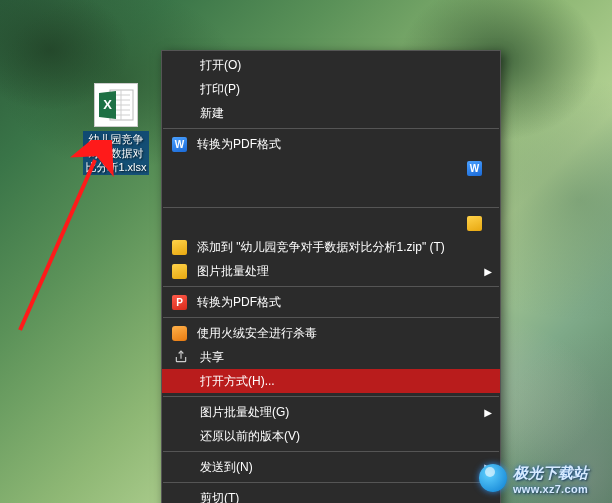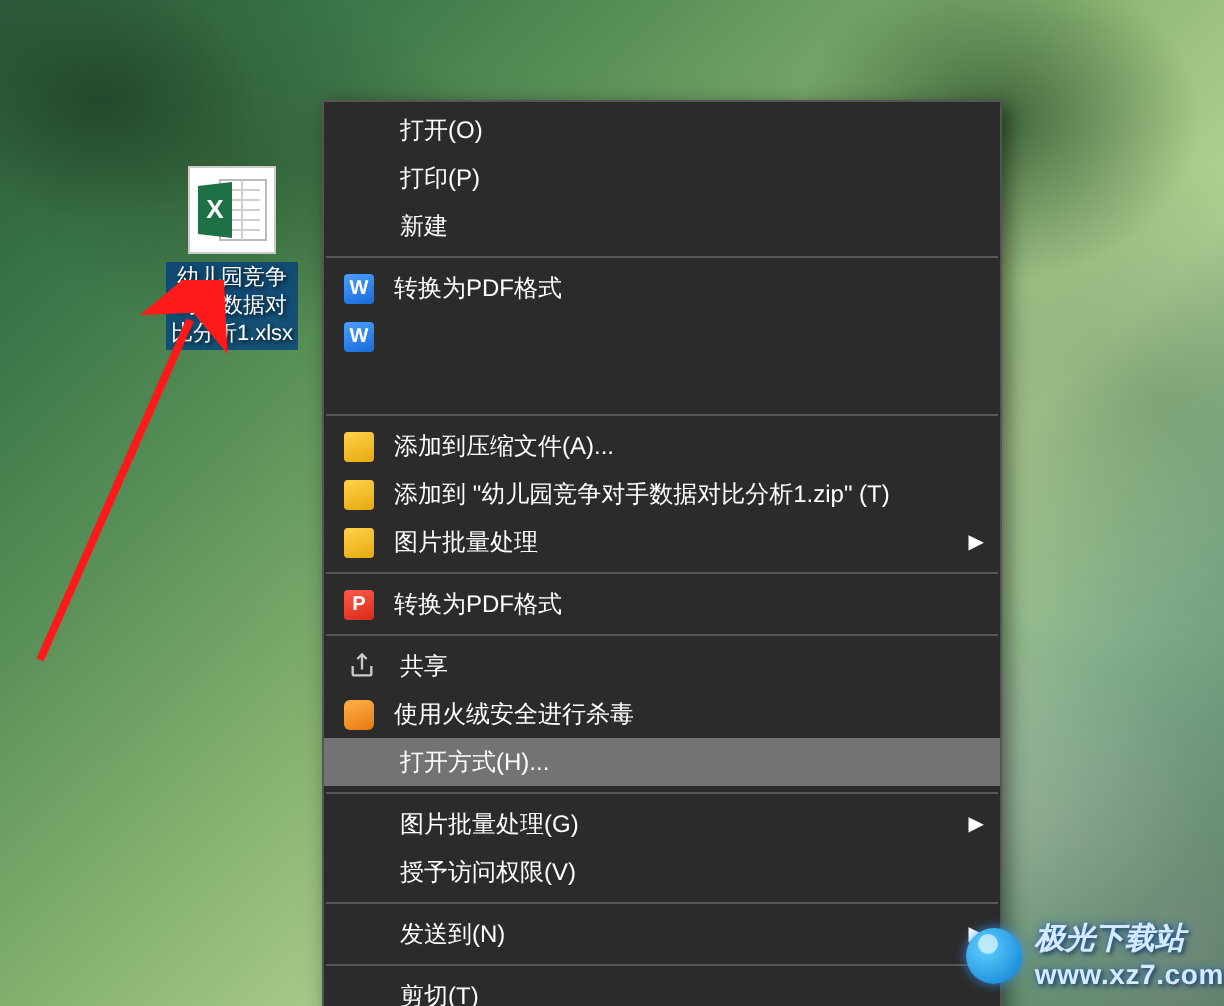--- a/index.html
+++ b/index.html
@@ -84,22 +84,23 @@
       z-index: 5;
       padding: 2px 0;
     }
     .menu-item {
       display: flex;
       align-items: center;
       padding: 4px 8px 4px 10px;
       height: 24px;
       cursor: pointer;
       position: relative;
-    }
-    .menu-item.highlighted { background: #737373; }
+      justify-content: flex-end;
+    }
+    .menu-item.highlighted { background: #b91c1c; }
     .menu-icon {
       width: 18px;
       height: 18px;
       margin-right: 10px;
       display: flex;
       align-items: center;
       justify-content: center;
       flex-shrink: 0;
     }
     .menu-label { flex: 1; font-size: 12px; color: #fff; }
@@ -110,23 +111,23 @@
       text-align: right;
     }
     .menu-separator {
       height: 1px;
       background: #555;
       margin: 3px 1px;
     }
     .watermark {
       position: absolute;
       bottom: 8px;
-      right: 0;
-      display: flex;
-      align-items: center;
+      right: 24px;
+      display: flex;
+      align-items: flex-start;
       gap: 6px;
       z-index: 10;
       color: #d5eaff;
       font-size: 15px;
       font-style: italic;
       font-weight: bold;
       text-shadow: 0 0 4px rgba(30,100,200,0.9), 1px 1px 2px rgba(0,0,0,0.6);
     }
     .wm-logo {
       width: 28px; height: 28px;
@@ -136,21 +137,21 @@
       position: relative;
     }
     .wm-logo::after {
       content:"";
       position:absolute;
       top:3px; left:6px;
       width:10px; height:10px;
       border-radius:50%;
       background: rgba(255,255,255,0.6);
     }
-    .wm-url { font-size: 14px; font-style: normal; letter-spacing: 0.3px; }
+    .wm-url { font-size: 11px; font-style: normal; letter-spacing: 0.3px; }
     .ic-blue { background: linear-gradient(160deg,#4aa0ff,#1a6ad8); border-radius:2px; }
     .ic-yellow { background: linear-gradient(160deg,#ffd24a,#e8a810); border-radius:2px; }
     .ic-red { background: linear-gradient(160deg,#ff5a4a,#d82a1a); border-radius:2px; }
     .ic-share { color:#ccc; font-size:14px; }
     .ic-letter { width:15px; height:15px; font-size:10px; color:#fff; font-weight:bold; display:flex; align-items:center; justify-content:center; }
   </style>
 </head>
 <body>
 
 <div class="desktop">
@@ -212,64 +213,63 @@
     </div>
     <div class="menu-item">
       <span class="menu-icon ic-blue ic-letter">W</span>
     </div>
     <div class="menu-item">
       <span class="menu-icon"></span>
     </div>
     <div class="menu-separator"></div>
     <div class="menu-item">
       <span class="menu-icon ic-yellow" style="width:15px;height:15px;"></span>
-      <span class="menu-label">添加到压缩文件(A)...</span>
     </div>
     <div class="menu-item">
       <span class="menu-icon ic-yellow" style="width:15px;height:15px;"></span>
       <span class="menu-label">添加到 "幼儿园竞争对手数据对比分析1.zip" (T)</span>
     </div>
     <div class="menu-item">
       <span class="menu-icon ic-yellow" style="width:15px;height:15px;"></span>
       <span class="menu-label">图片批量处理</span>
       <span class="menu-arrow">▶</span>
     </div>
     <div class="menu-separator"></div>
     <div class="menu-item">
       <span class="menu-icon ic-red ic-letter">P</span>
       <span class="menu-label">转换为PDF格式</span>
     </div>
     <div class="menu-separator"></div>
+    <div class="menu-item">
+      <span class="menu-icon" style="width:15px;height:15px;background:linear-gradient(160deg,#ffb14a,#e87a10);border-radius:3px;"></span>
+      <span class="menu-label">使用火绒安全进行杀毒</span>
+    </div>
     <div class="menu-item">
       <span class="menu-icon ic-share">
         <svg width="14" height="14" viewBox="0 0 24 24" fill="none" stroke="#ccc" stroke-width="2">
           <path d="M4 12v7a1 1 0 001 1h14a1 1 0 001-1v-7"></path>
             <path d="M16 6l-4-4-4 4"></path>
             <path d="M12 2v13"></path>
         </svg>
       </span>
       <span class="menu-label">共享</span>
     </div>
-    <div class="menu-item">
-      <span class="menu-icon" style="width:15px;height:15px;background:linear-gradient(160deg,#ffb14a,#e87a10);border-radius:3px;"></span>
-      <span class="menu-label">使用火绒安全进行杀毒</span>
-    </div>
     <div class="menu-item highlighted">
       <span class="menu-icon"></span>
       <span class="menu-label">打开方式(H)...</span>
     </div>
     <div class="menu-separator"></div>
     <div class="menu-item">
       <span class="menu-icon"></span>
       <span class="menu-label">图片批量处理(G)</span>
       <span class="menu-arrow">▶</span>
     </div>
     <div class="menu-item">
       <span class="menu-icon"></span>
-      <span class="menu-label">授予访问权限(V)</span>
+      <span class="menu-label">还原以前的版本(V)</span>
     </div>
     <div class="menu-separator"></div>
     <div class="menu-item">
       <span class="menu-icon"></span>
       <span class="menu-label">发送到(N)</span>
       <span class="menu-arrow">▶</span>
     </div>
     <div class="menu-separator"></div>
     <div class="menu-item">
       <span class="menu-icon"></span>

